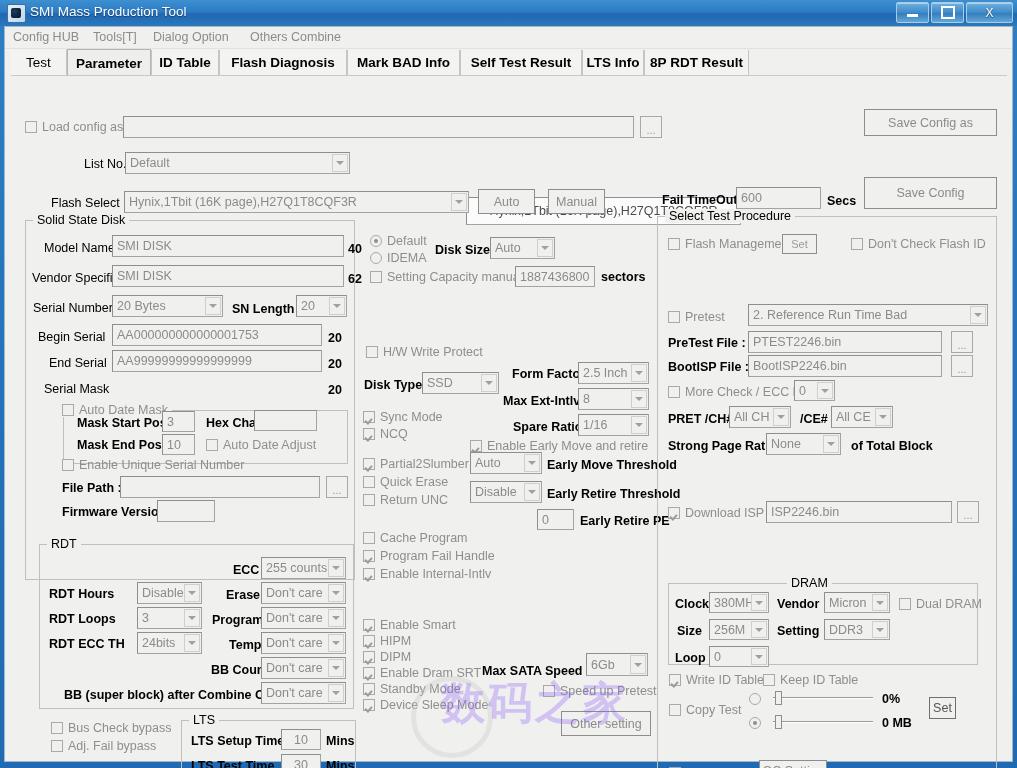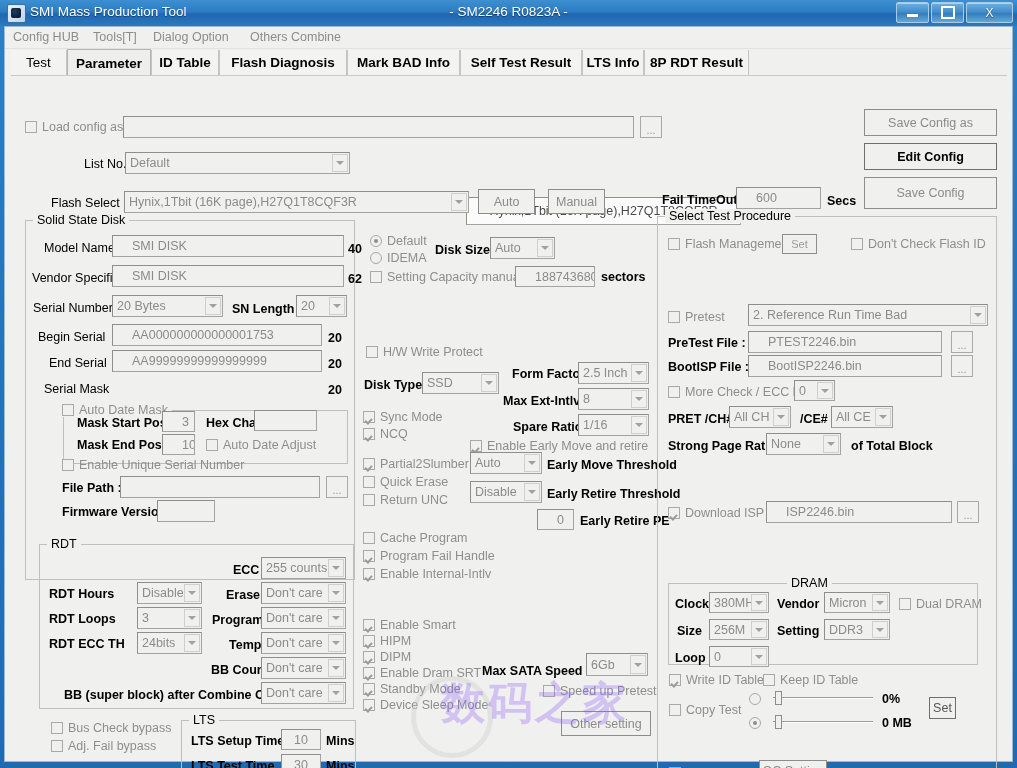--- a/index.html
+++ b/index.html
@@ -47,21 +47,21 @@
   .tab.active{background:#eeeeec;border:1px solid #b4b4b2;border-bottom:none;height:27px;top:-1px;}
   .tabline{position:absolute;left:6px;top:48px;width:996px;height:1px;background:#c9c9c7;}
 
   .page{position:absolute;left:6px;top:49px;width:996px;height:684px;background:#f0f0ef;}
 
   
   .lbl{position:absolute;font-size:12.5px;color:#000;white-space:nowrap;}
   .lbl.b{font-weight:bold;}
   .txt{position:absolute;box-sizing:border-box;background:#f0f0ef;
      border:1px solid #a3a3a1;border-top-color:#8e8e8c;border-left-color:#8e8e8c;
-     font-size:12.5px;color:#8b8b8b;display:flex;align-items:center;padding-left:19px;
+     font-size:12.5px;color:#8b8b8b;display:flex;align-items:center;padding-left:4px;
      white-space:nowrap;overflow:hidden;}
   .txt.white{background:#fbfbfb;}
   .txt.c{justify-content:center;padding-left:0;}
   .txt.dark{color:#4b4b4b;}
   .combo{position:absolute;box-sizing:border-box;background:#f0f0ef;
      border:1px solid #a3a3a1;border-top-color:#8e8e8c;border-left-color:#8e8e8c;
      font-size:12.5px;color:#8b8b8b;display:flex;align-items:center;padding-left:4px;
      white-space:nowrap;overflow:hidden;}
   .combo .arrow{position:absolute;right:1px;top:1px;bottom:1px;width:16px;
      background:#f0f0ef;border:1px solid #cfcfcd;box-sizing:border-box;
@@ -107,21 +107,20 @@
      border:5px solid #c9c9c7;opacity:.35;pointer-events:none;}
 </style>
 </head>
 <body>
 
 <div class="app">
 
   <div class="titlebar">
     <div class="tb-icon"></div>
     <div class="tb-title">SMI Mass Production Tool</div>
-    <div class="tb-sub">- SM2246 R0823A -</div>
     <div class="tb-buttons">
       <div class="tb-btn">
           <span>
             <i class="glyph-min"></i>
           </span>
         </div>
       <div class="tb-btn">
           <span>
             <i class="glyph-max"></i>
           </span>
@@ -175,21 +174,20 @@
         <span class="arrow"></span>
       </div>
       <div class="btn" style="left:467px;top:113px;width:57px;height:25px;">Auto</div>
       <div class="btn" style="left:537px;top:113px;width:57px;height:25px;">Manual</div>
 
       <div class="lbl b" style="left:651px;top:117px;">Fail TimeOut</div>
       <div class="txt" style="left:725px;top:111px;width:85px;height:22px;">600</div>
       <div class="lbl b" style="left:816px;top:118px;">Secs</div>
 
       <div class="btn" style="left:853px;top:33px;width:133px;height:27px;">Save Config as</div>
-      <div class="btn enabled" style="left:853px;top:67px;width:133px;height:27px;">Edit Config</div>
       <div class="btn" style="left:853px;top:101px;width:133px;height:32px;">Save Config</div>
 
       <div class="grp" style="left:14px;top:144px;width:330px;height:360px;">
         <div class="cap">Solid State Disk</div>
       </div>
 
       <div class="lbl" style="left:33px;top:165px;">Model Name</div>
       <div class="txt" style="left:101px;top:159px;width:232px;height:22px;">SMI DISK</div>
       <div class="lbl b" style="left:337px;top:166px;">40</div>
 

